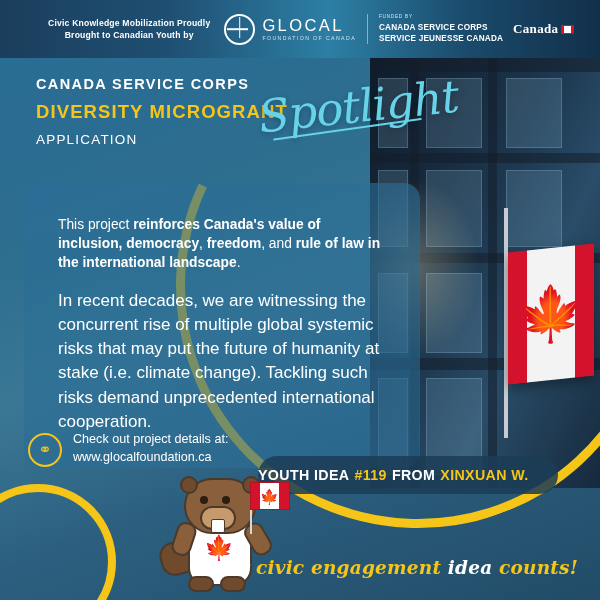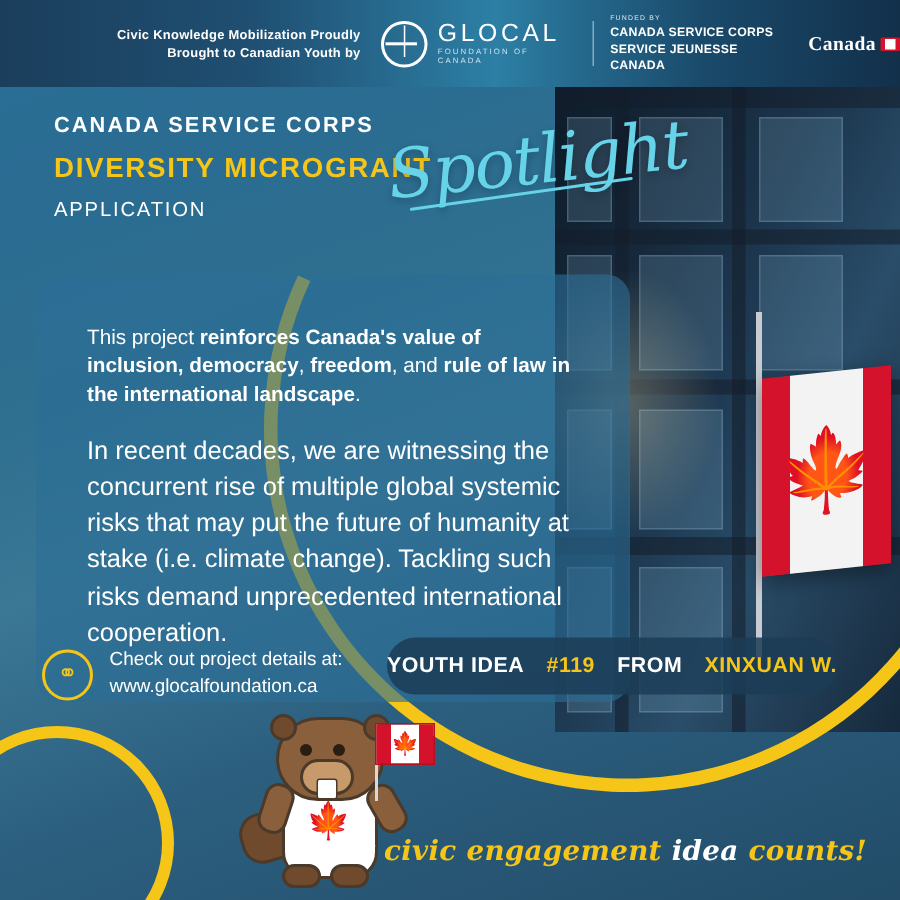--- a/index.html
+++ b/index.html
@@ -59,22 +59,22 @@
     border:8px solid #f5c518;
   }
 
   
   .topbar{
     position:absolute;left:0;top:0;width:600px;height:58px;
     background:linear-gradient(90deg,#1b3e5c 0%,#1f4f72 28%,#2d7fa5 55%,#1a4a6b 78%,#12304a 100%);
     display:flex;align-items:center;
   }
   .topbar .lefttext{
-    flex:0 0 auto;padding-left:78px;color:#ffffff;font-size:8.6px;font-weight:bold;
-    line-height:1.45;letter-spacing:.2px;text-align:right;
+    flex:0 0 auto;padding-left:48px;color:#ffffff;font-size:8.6px;font-weight:bold;
+    line-height:1.45;letter-spacing:.2px;text-align:center;
   }
   .glocal{
     display:flex;align-items:center;gap:7px;margin-left:14px;
   }
   .glocal-globe{
     width:27px;height:27px;border-radius:50%;border:2px solid #ffffff;position:relative;
   }
   .glocal-globe:before{
     content:"";position:absolute;left:50%;top:1px;width:1.6px;height:21px;background:#fff;transform:translateX(-50%);
   }
@@ -132,23 +132,23 @@
   
   .weblink{position:absolute;left:28px;top:430px;display:flex;align-items:flex-start;gap:11px;}
   .brainicon{
     width:30px;height:30px;border-radius:50%;border:2px solid #f5c518;position:relative;margin-top:3px;
     display:flex;align-items:center;justify-content:center;color:#f5c518;font-size:16px;line-height:1;
   }
   .weblink .wt{color:#ffffff;font-size:12.6px;line-height:1.45;}
 
   
   .pill{
-    position:absolute;left:258px;top:425px;width:300px;height:38px;
+    position:absolute;left:258px;top:456px;width:300px;height:38px;
     background:rgba(28,60,86,0.86);border-radius:19px;
-    display:flex;align-items:center;justify-content:space-between;gap:5px;
+    display:flex;align-items:center;justify-content:flex-start;gap:5px;
     font-size:14.2px;font-weight:bold;letter-spacing:.4px;color:#ffffff;
   }
   .pill .hl{color:#f5c518;}
 
   
   .mascot{position:absolute;left:160px;top:470px;width:120px;height:125px;}
   .m-body{
     position:absolute;left:28px;top:40px;width:60px;height:72px;border-radius:26px 26px 18px 18px;
     background:#ffffff;border:2px solid #4b3a2a;
   }

